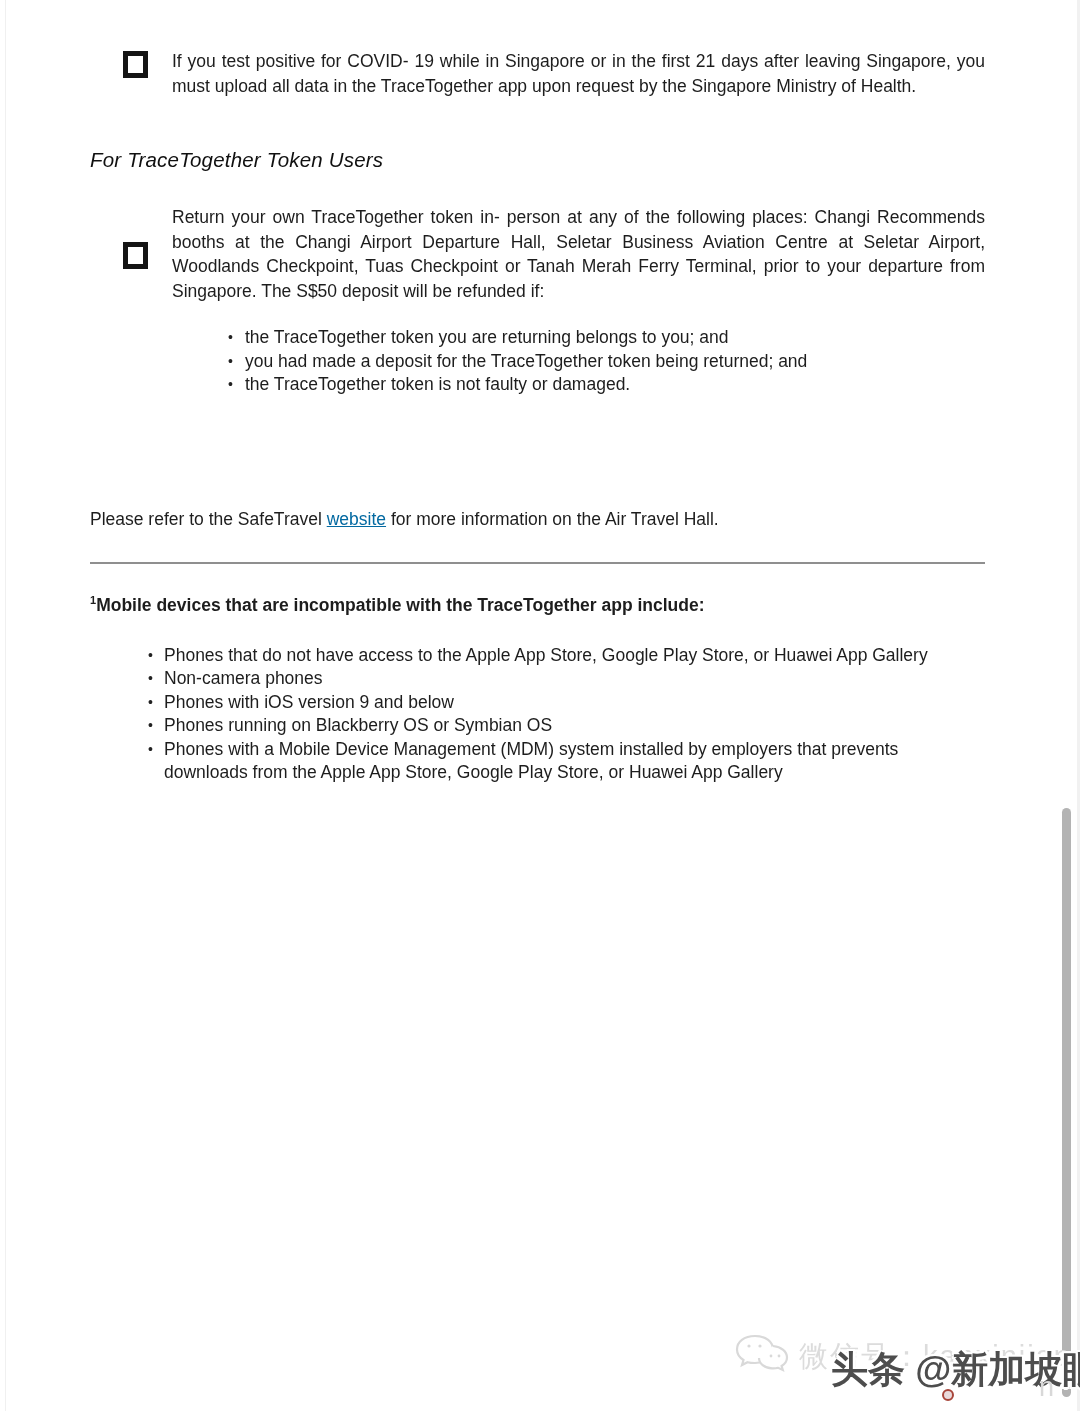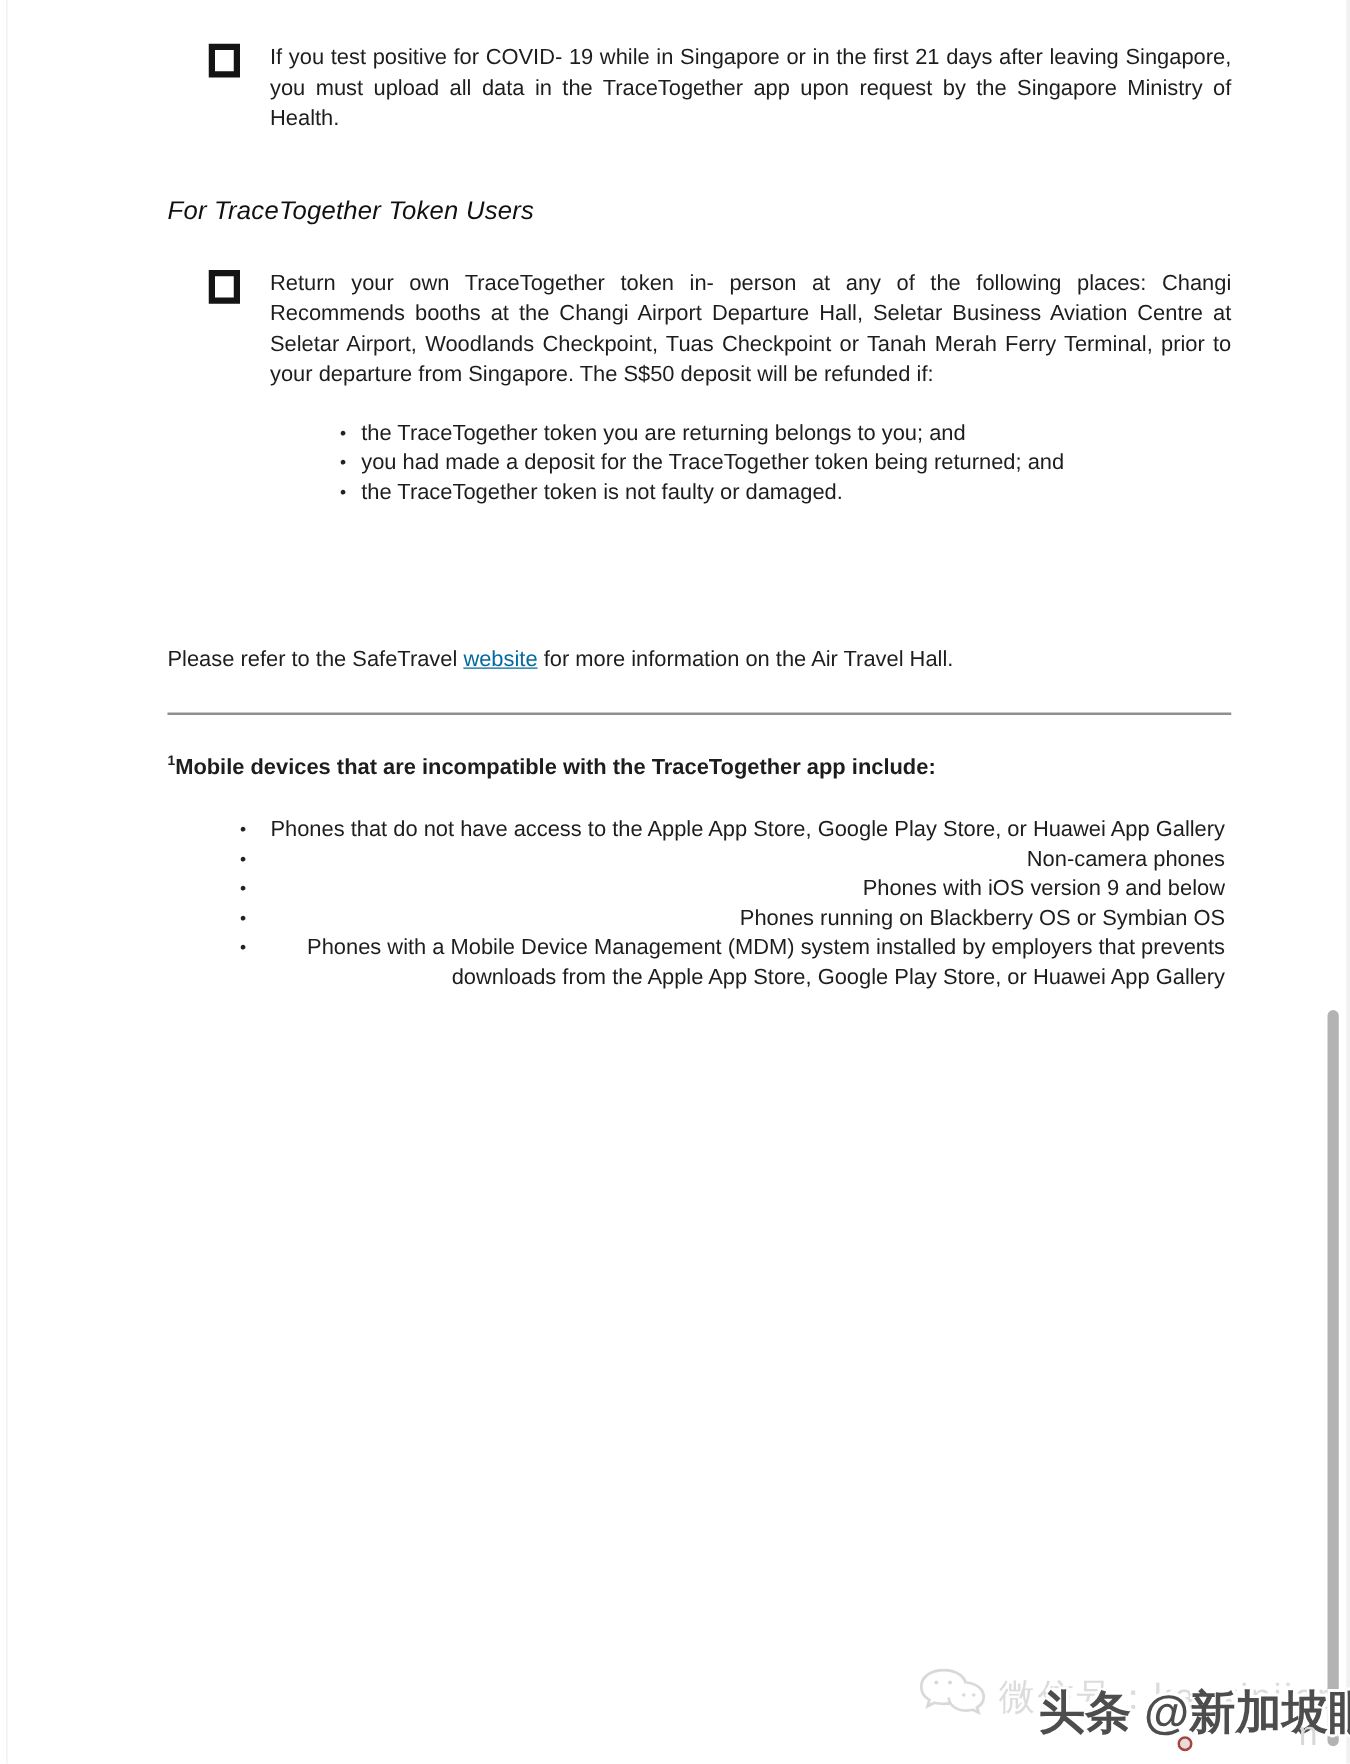--- a/index.html
+++ b/index.html
@@ -13,22 +13,21 @@
   }
   .page-edge-left {
     position: absolute; left: 5px; top: 0; width: 1px; height: 100%;
     background: #f0f0f0;
   }
   .page-edge-right {
     position: absolute; right: 0; top: 0; width: 3px; height: 100%;
     background: #f1f1f1;
   }
   .content {
-    padding: 33px 95px 0 90px;
-    margin-left: 44px;
+    padding: 49px 95px 0 90px;
   }
   
   .check-row { display: flex; align-items: flex-start; }
   .checkbox {
     flex: 0 0 auto;
     width: 25px; height: 27px;
     border: 5px solid #141414;
     margin-left: 33px; margin-right: 24px;
     margin-top: 2px;
     background: #ffffff;
@@ -42,21 +41,21 @@
     color: #1d1d1d;
   }
   .doc-heading {
     margin-top: 50px;
     font-size: 20.5px;
     font-weight: normal;
     font-style: italic;
     color: #101010;
     letter-spacing: 0.2px;
   }
-  .check-row.second { margin-top: 33px; }
+  .check-row.second { margin-top: 33px; align-items: center; }
   
   ul.refund-list {
     margin-top: 23px;
     margin-left: 138px;
     list-style: none;
   }
   ul.refund-list li {
     position: relative;
     padding-left: 17px;
     font-size: 17.5px;
@@ -95,21 +94,20 @@
   .footnote-intro sup {
     font-size: 11px;
     vertical-align: super;
     line-height: 0;
   }
   ul.phone-list {
     margin-top: 27px;
     margin-left: 58px;
     list-style: none;
     padding-right: 5px;
-    text-align: right;
   }
   ul.phone-list li {
     position: relative;
     padding-left: 16px;
     font-size: 17.5px;
     line-height: 23.5px;
     color: #1d1d1d;
   }
   ul.phone-list li::before {
     content: "•";

